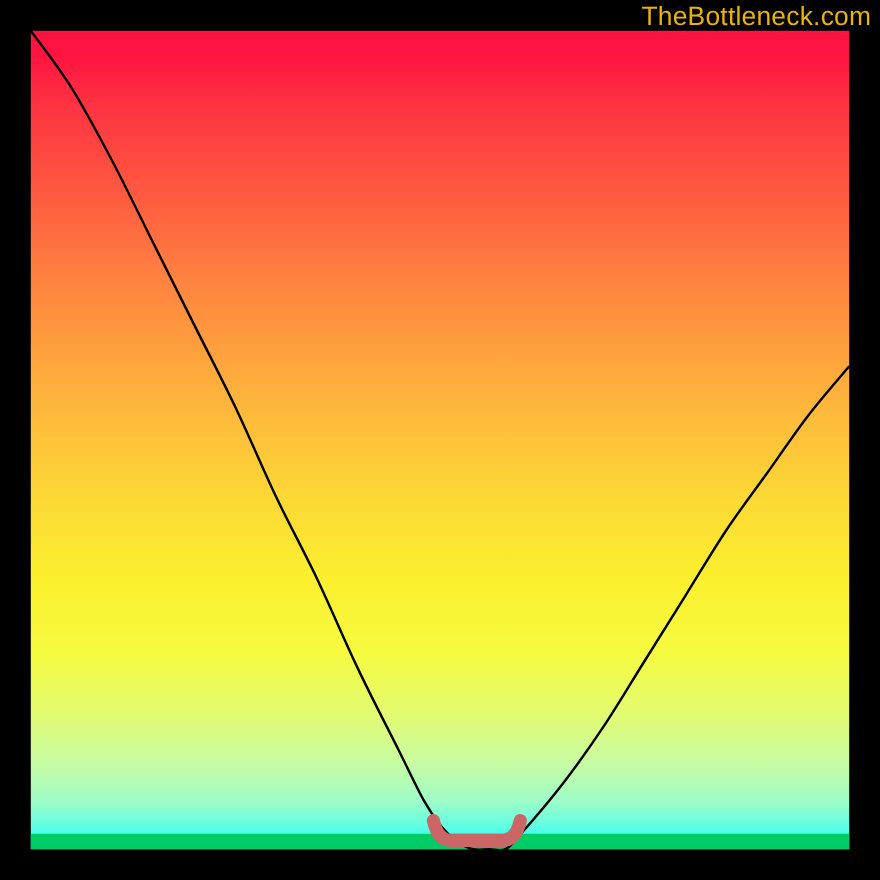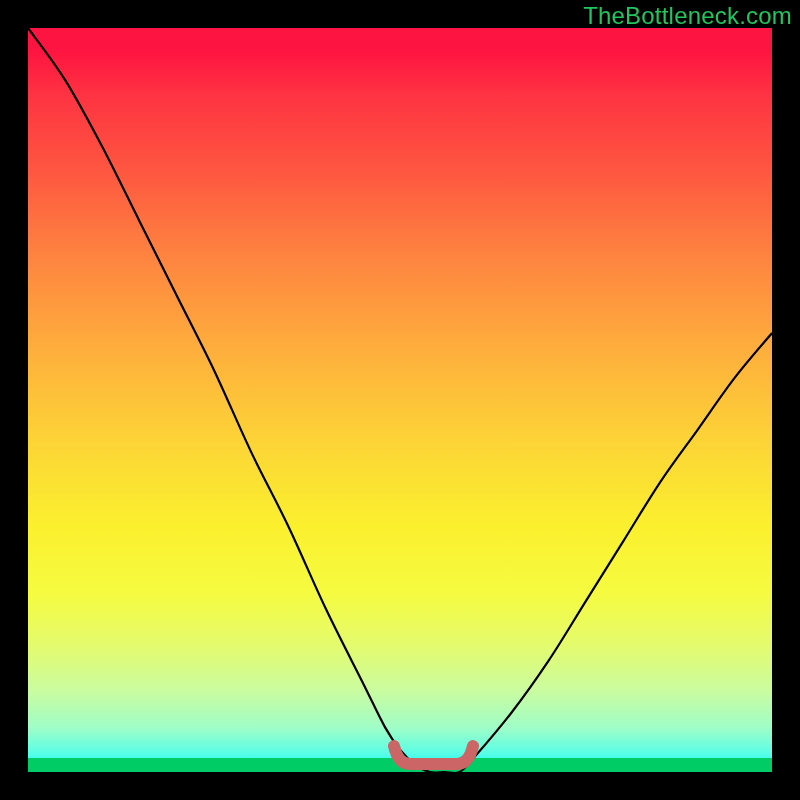--- a/index.html
+++ b/index.html
@@ -40,21 +40,21 @@
       #59fee6 97.5%,
       #00ffff 100%
     );
   }
   .watermark {
     position: absolute;
     top: 2px;
     right: 8px;
     font-size: 24px;
     font-weight: 400;
-    color: #22c55e;
+    color: #eab308;
     letter-spacing: 0.2px;
     z-index: 10;
   }
   svg.curve {
     position: absolute;
     inset: 0;
     width: 100%;
     height: 100%;
     overflow: visible;
   }

